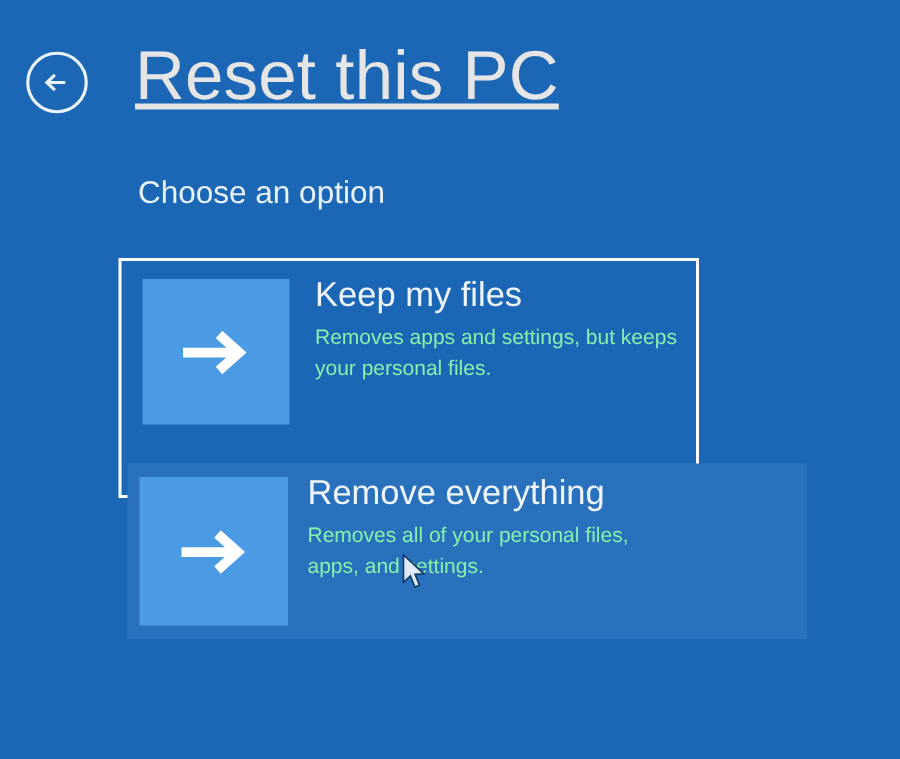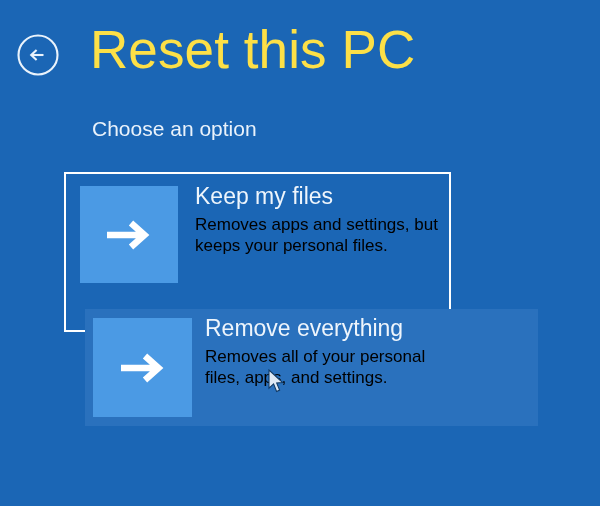--- a/index.html
+++ b/index.html
@@ -38,26 +38,27 @@
     width: 44px;
     height: 44px;
     cursor: pointer;
   }
   #back-button svg { display: block; }
 
   #page-title {
     position: absolute;
     left: 90px;
     top: 21px;
-    font-size: 53px;
+    font-size: 46px;
     font-weight: 300;
     letter-spacing: 0.1px;
-    color: #fde047;
+    color: #e5e5e5;
     line-height: 58px;
     white-space: nowrap;
+    text-decoration: underline;
   }
 
   #subtitle {
     position: absolute;
     left: 92px;
     top: 115px;
     font-size: 21px;
     font-weight: 300;
     color: #e9f2fb;
     line-height: 28px;
@@ -66,21 +67,21 @@
 
   
   .option-tile {
     position: absolute;
     box-sizing: border-box;
     cursor: pointer;
   }
 
   
   #tile-keep-my-files {
-    left: 64px;
+    left: 79px;
     top: 172px;
     width: 387px;
     height: 160px;
     border: 2px solid #ffffff;
     background: #1b66b5;
     padding: 3px;
   }
   #tile-keep-my-files .tile-inner {
     position: relative;
     width: 100%;
@@ -137,23 +138,23 @@
   .tile-heading {
     font-size: 23px;
     font-weight: 300;
     color: #eef5fc;
     line-height: 30px;
     white-space: nowrap;
     margin: 0 0 3px 0;
   }
 
   .tile-desc {
-    font-size: 17px;
+    font-size: 14px;
     font-weight: 400;
-    color: #000000;
+    color: #86efac;
     line-height: 21px;
     margin: 0;
     max-width: 248px;
   }
 
   
   #mouse-cursor {
     position: absolute;
     left: 268px;
     top: 369px;

